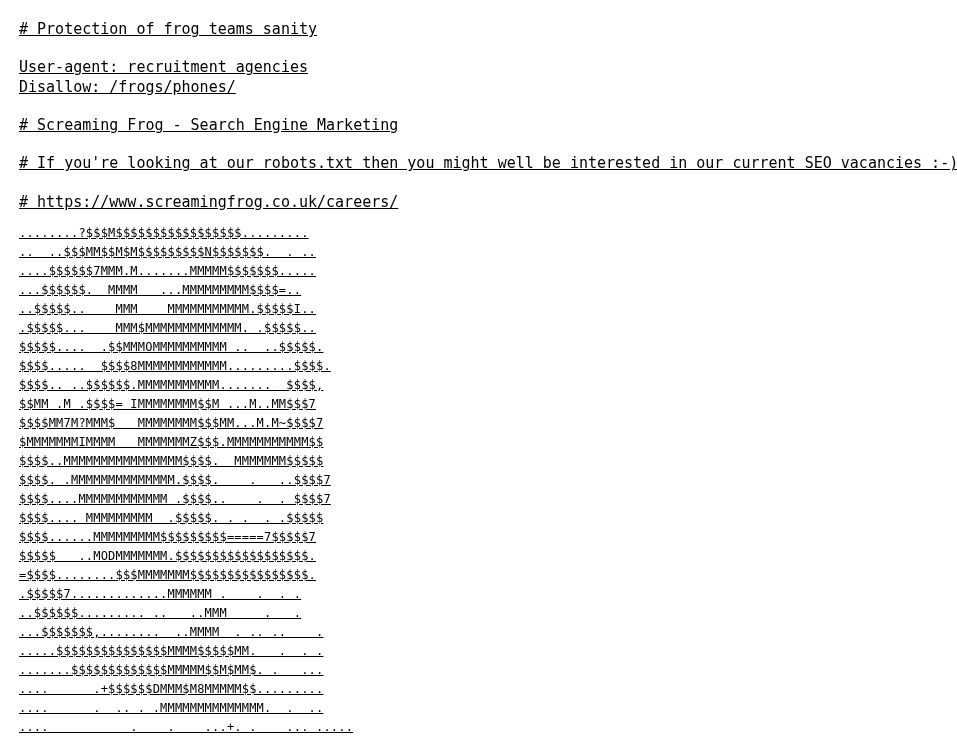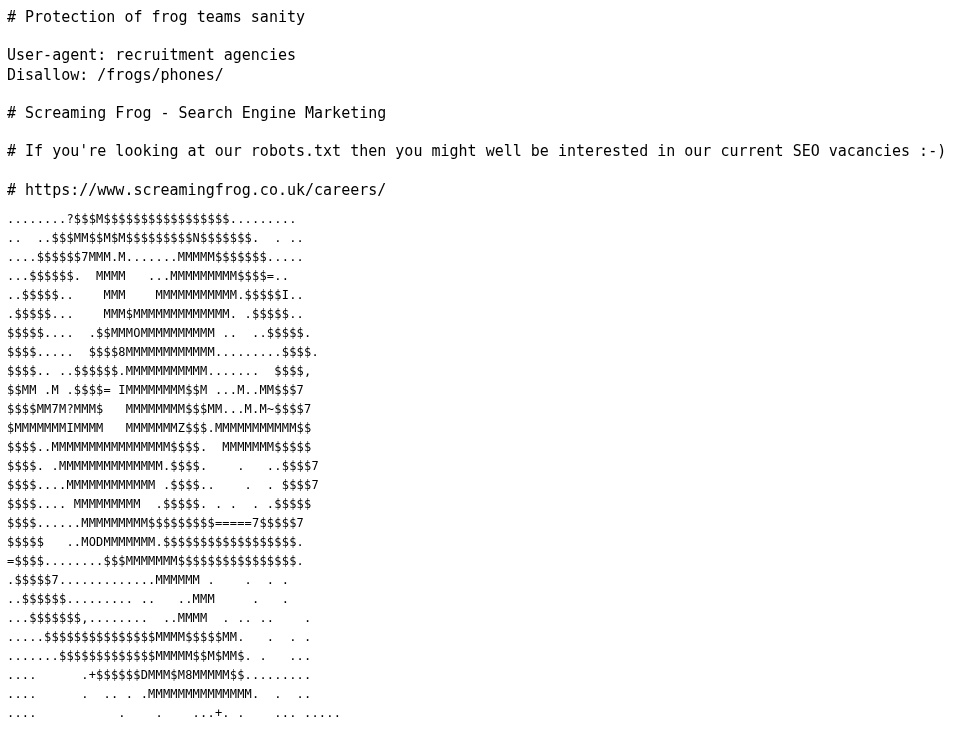--- a/index.html
+++ b/index.html
@@ -14,24 +14,25 @@
     font-family: "DejaVu Sans Mono", "Liberation Mono", monospace;
     color: #000000;
   }
   #page {
     padding: 8px 0 0 7px;
     box-sizing: border-box;
     width: 957px;
     height: 748px;
   }
   pre {
-    margin: 0;
+    margin: 12px;
     padding: 0;
     white-space: pre;
     font-family: "DejaVu Sans Mono", "Liberation Mono", monospace;
+    text-decoration: underline;
   }
   .header-block {
     font-size: 15px;
     line-height: 19.2px;
     letter-spacing: 0px;
     color: #000000;
   }
   .art-block {
     font-size: 12px;
     line-height: 19px;

